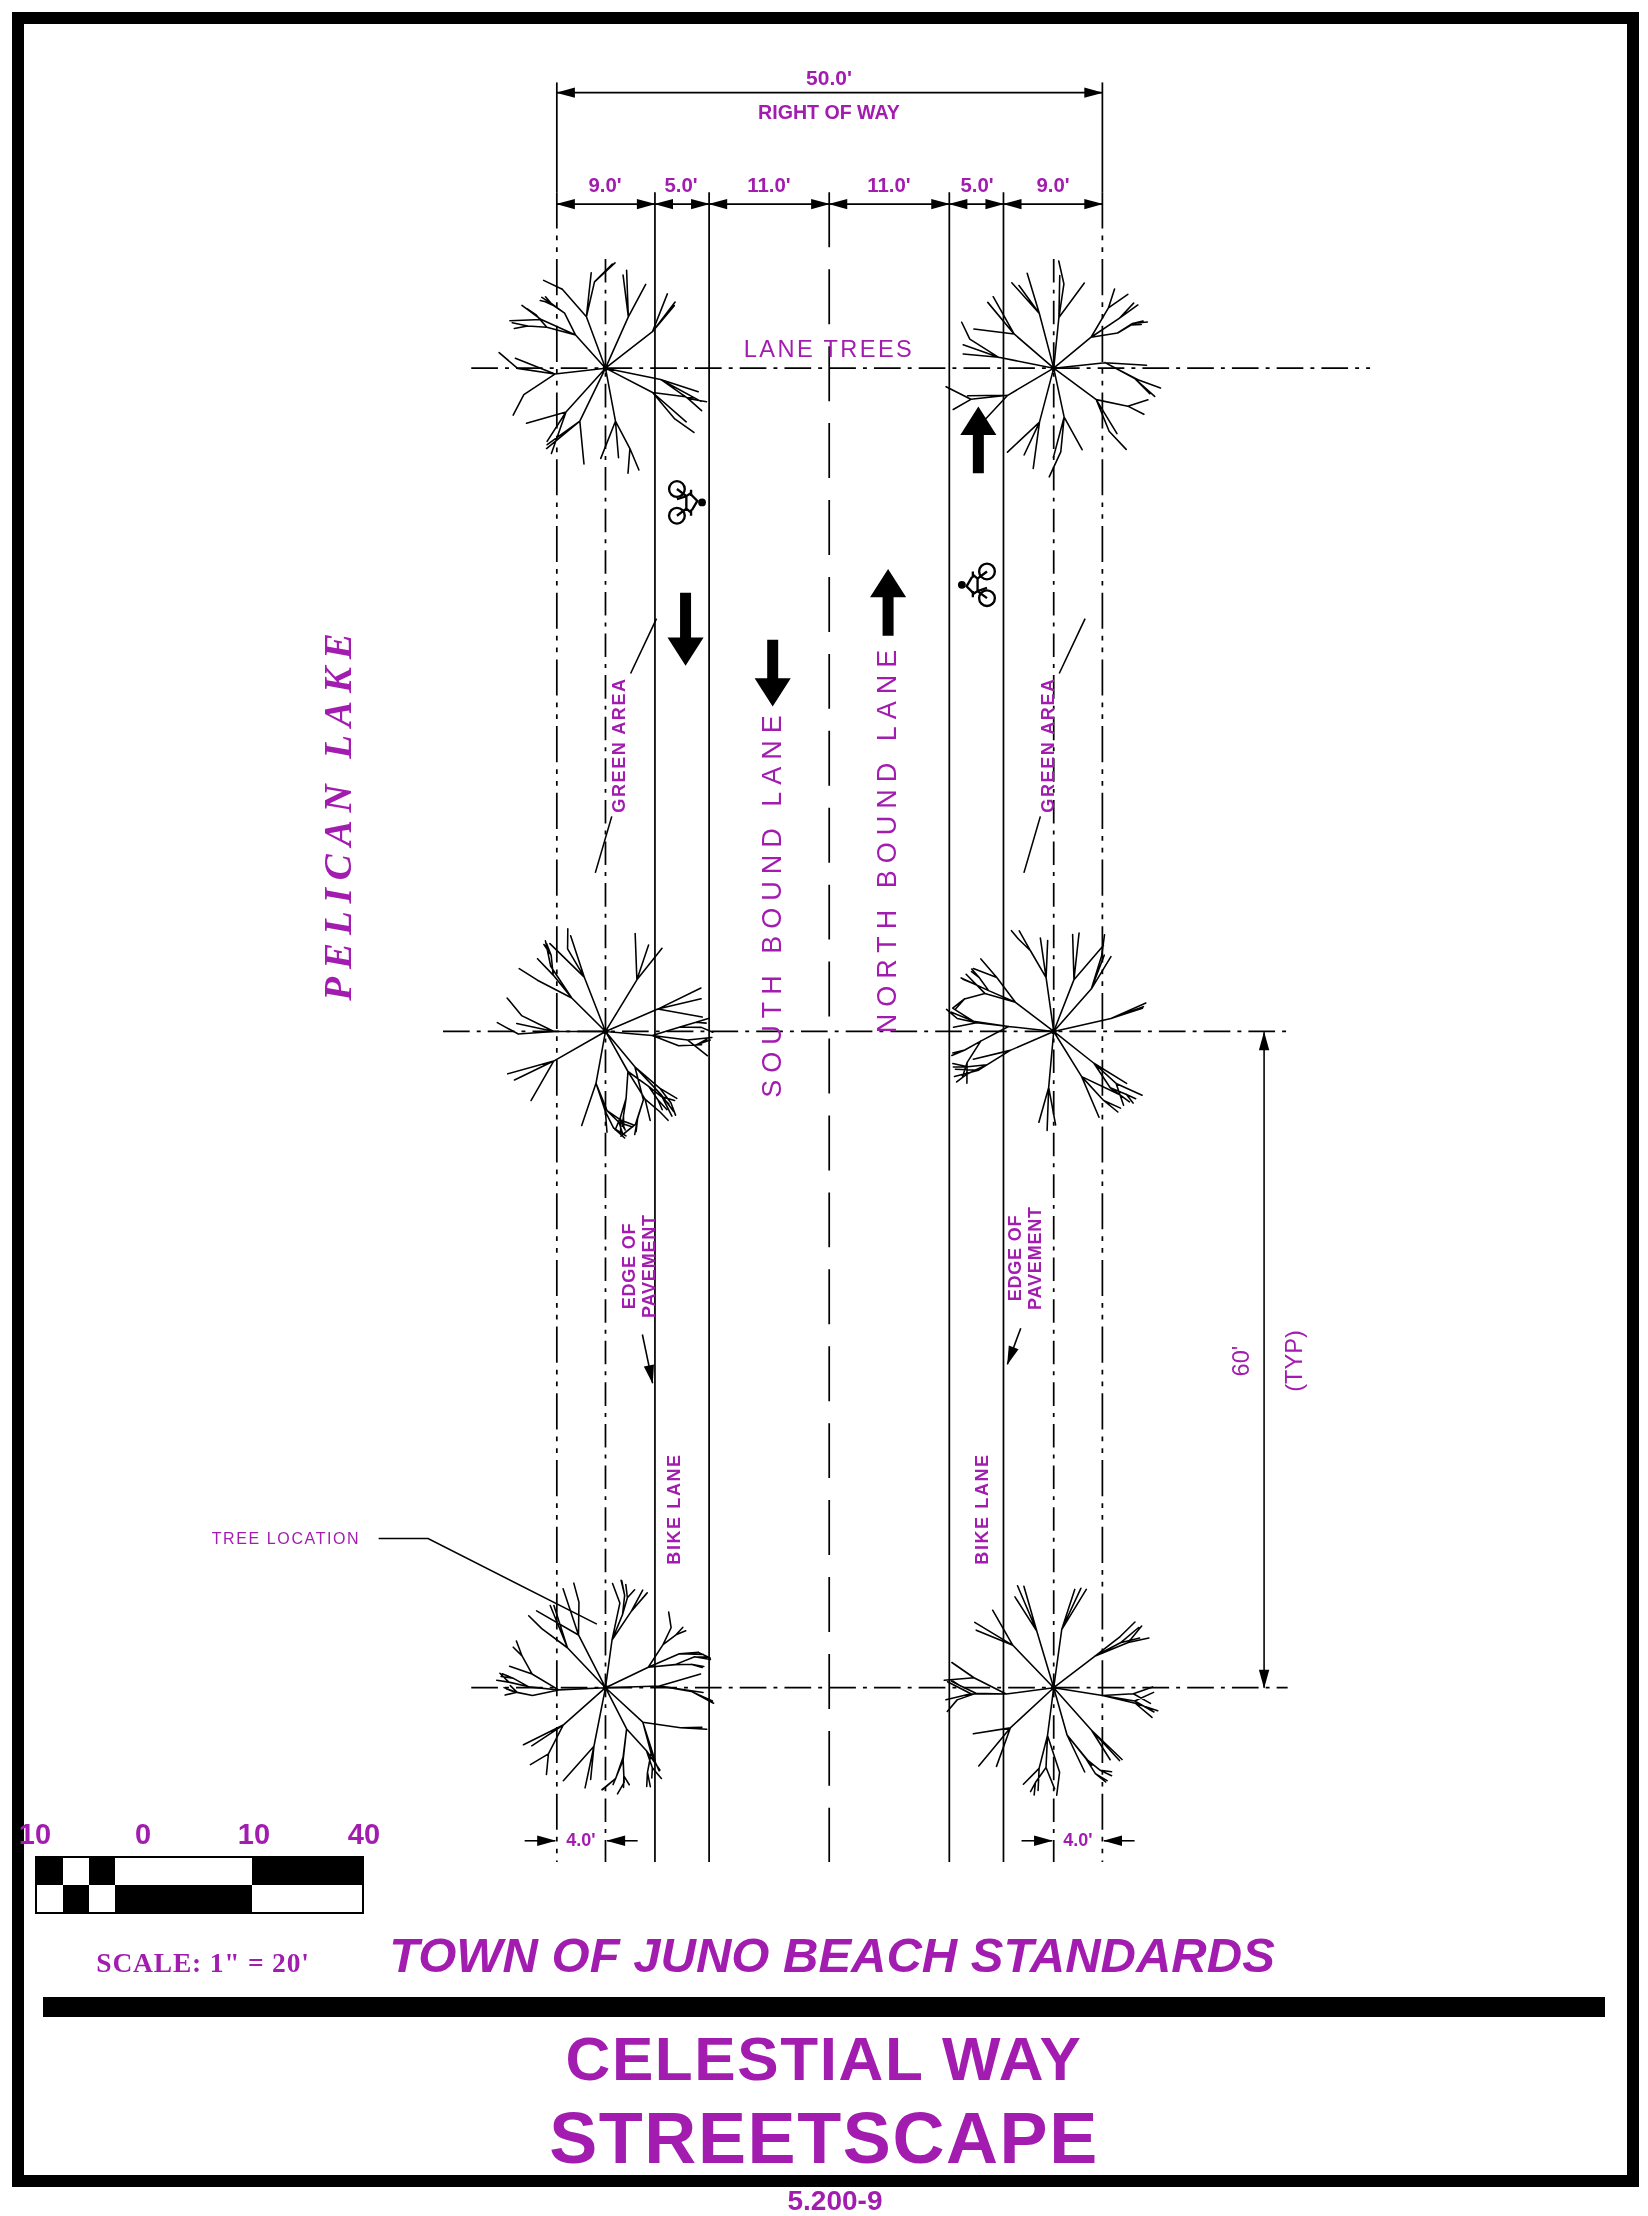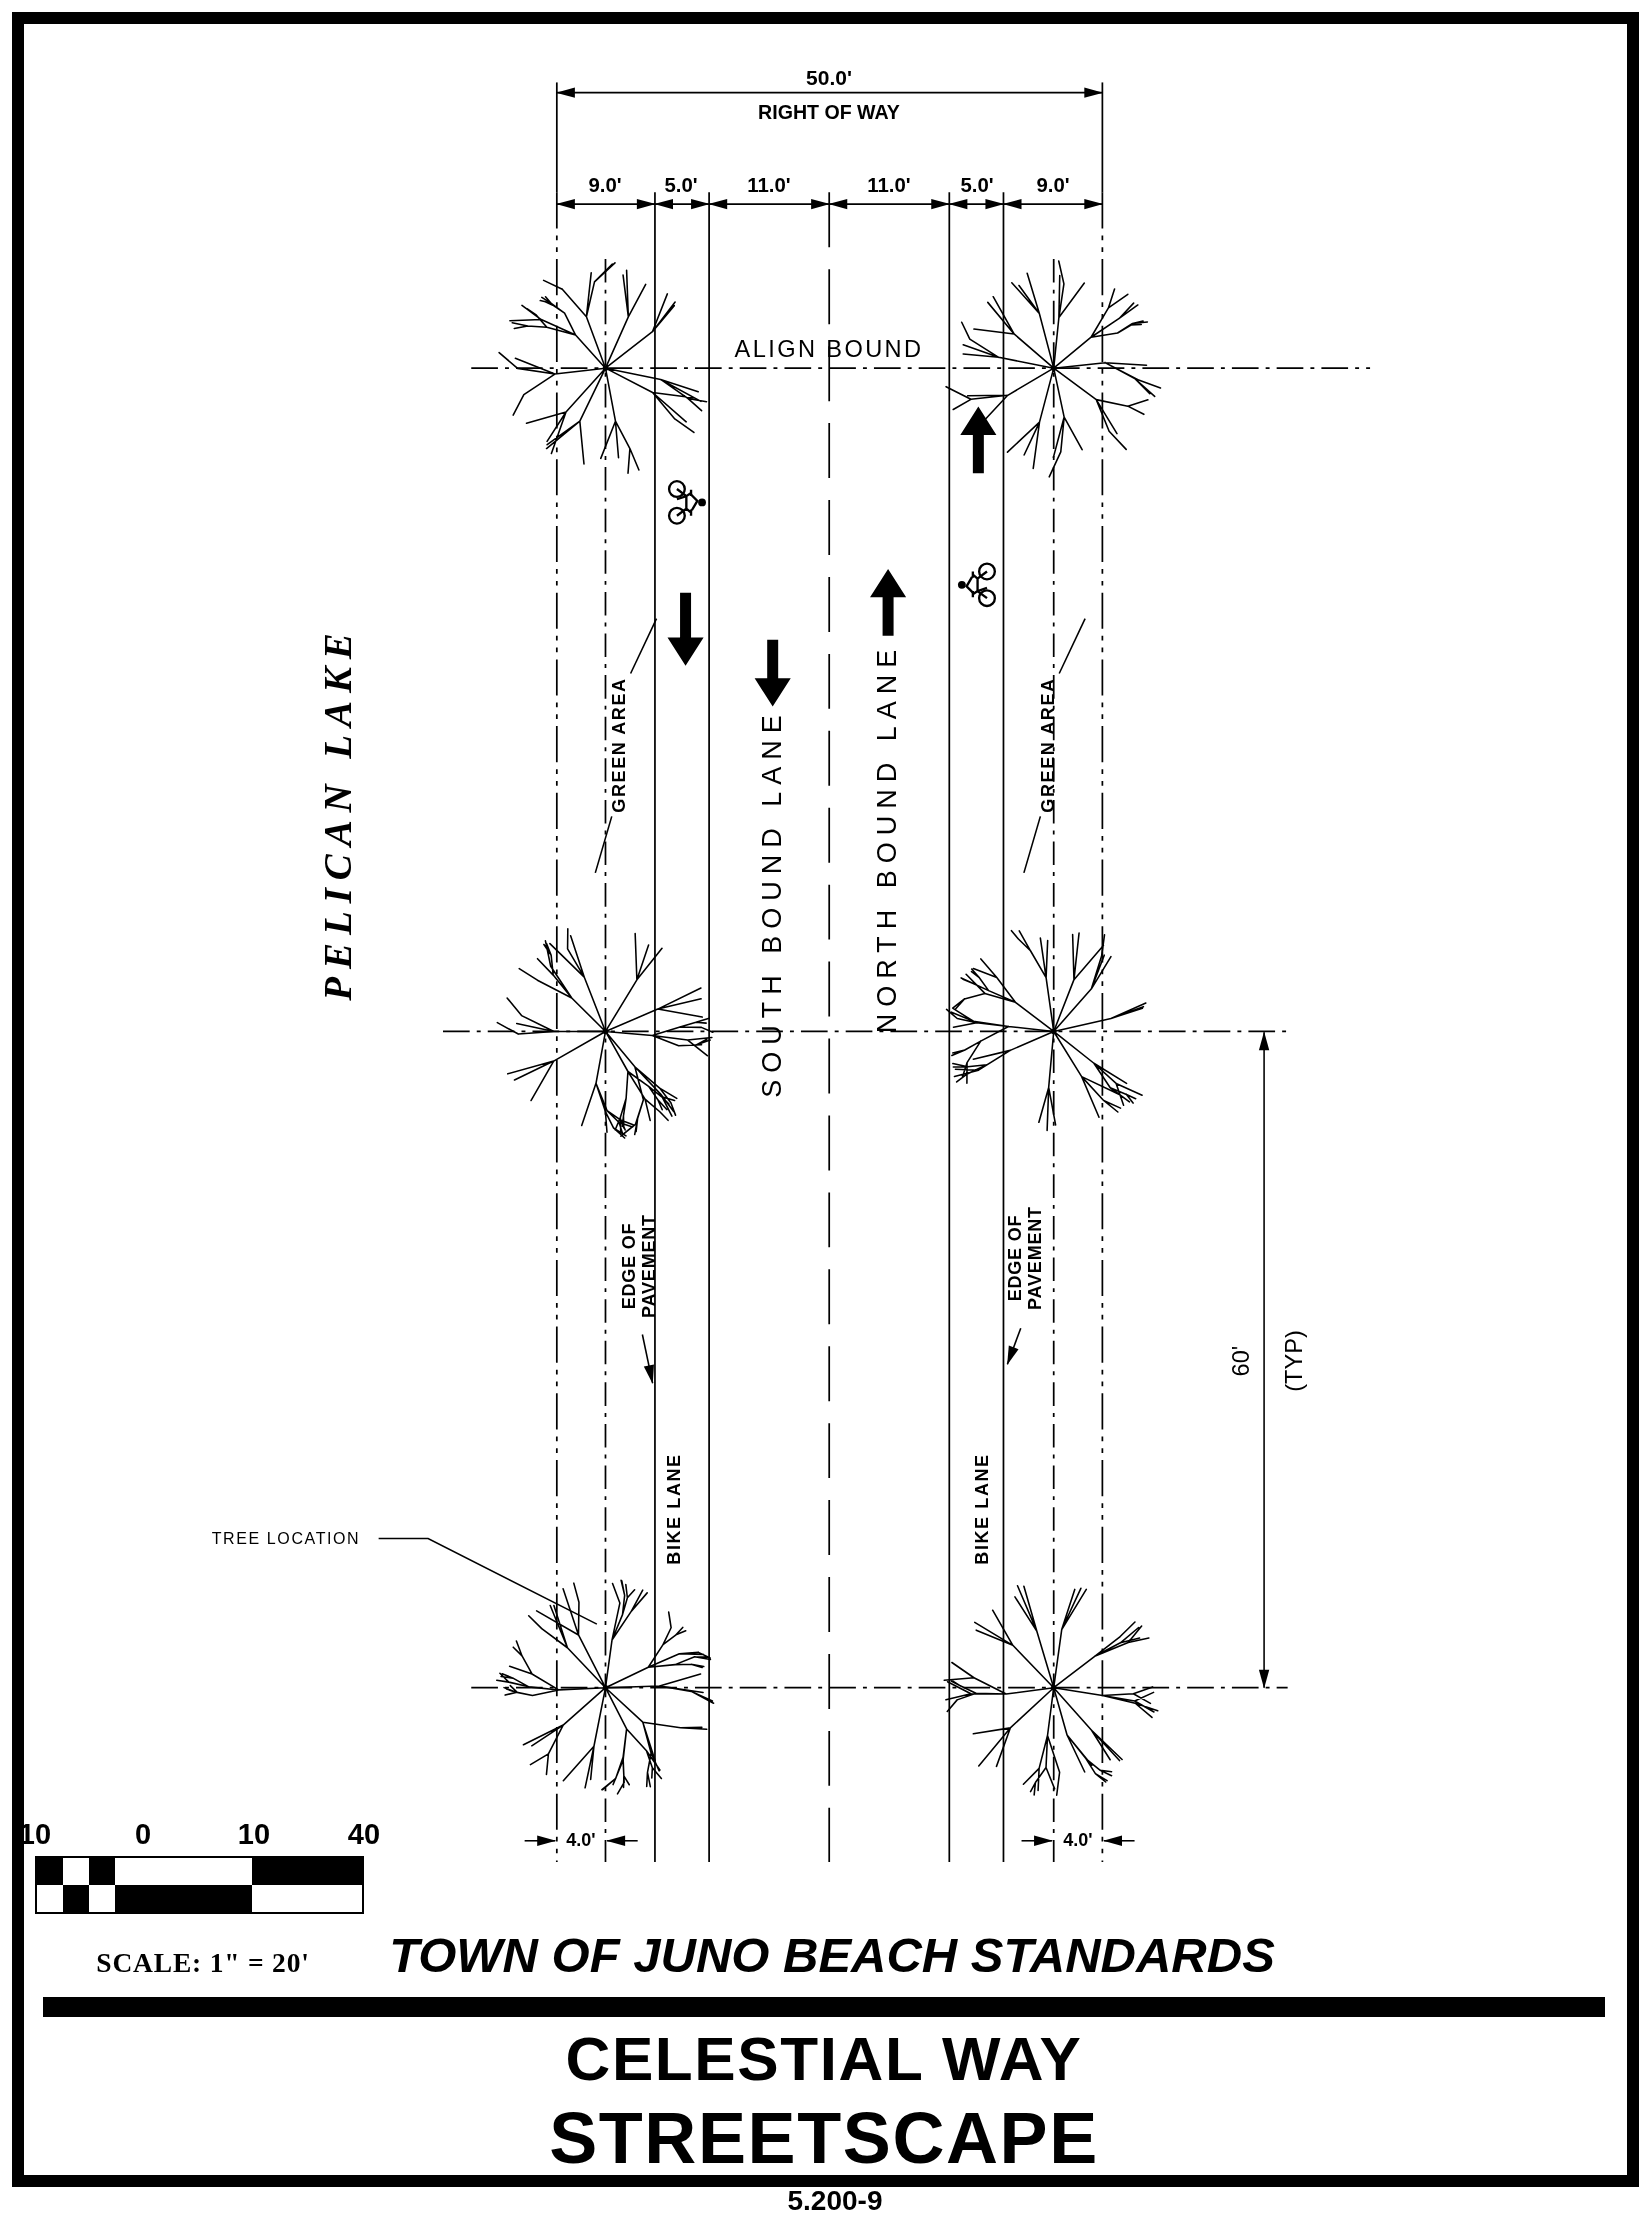--- a/index.html
+++ b/index.html
@@ -1,16 +1,16 @@
 <!DOCTYPE html>
 <html style="font-size:12.6px"><head>
 <meta charset="utf-8">
 <style>
   html,body{margin:0;padding:0;background:#fff;}
-  .page{position:relative;width:1649px;height:2216px;background:#fff;color:#000000;
+  .page{position:relative;width:1649px;height:2216px;background:#fff;color:#a21caf;
         font-family:"Liberation Sans",sans-serif;overflow:hidden;}
   .frame{position:absolute;left:11.8px;top:11.8px;width:1627px;height:2175px;
          border:12.6px solid #000;box-sizing:border-box;}
   .draw{position:absolute;left:0;top:0;}
   .lbl{position:absolute;transform:translate(-50%,-50%);white-space:nowrap;line-height:1.1;}
   .v{transform:translate(-50%,-50%) rotate(-90deg);}
   .b{font-weight:bold;}
   .it{font-style:italic;}
   .ser{font-family:"Liberation Serif",serif;}
   .bg{background:#fff;padding:0 3.9px;}
@@ -115,21 +115,21 @@
 
   <div class="lbl b" style="left:829px;top:78px;font-size:21px;">50.0'</div>
   <div class="lbl b" style="left:829px;top:113px;font-size:19.6px;">RIGHT OF WAY</div>
   <div class="lbl b" style="left:605px;top:185px;font-size:20.4px;">9.0'</div>
   <div class="lbl b" style="left:681px;top:185px;font-size:20.4px;">5.0'</div>
   <div class="lbl b" style="left:769px;top:185px;font-size:20.4px;">11.0'</div>
   <div class="lbl b" style="left:889px;top:185px;font-size:20.4px;">11.0'</div>
   <div class="lbl b" style="left:977px;top:185px;font-size:20.4px;">5.0'</div>
   <div class="lbl b" style="left:1053px;top:185px;font-size:20.4px;">9.0'</div>
 
-  <div class="lbl" style="left:829px;top:350px;font-size:23.6px;letter-spacing:2.4px;">ALIGN BOUND</div>
+  <div class="lbl" style="left:829px;top:350px;font-size:23.6px;letter-spacing:2.4px;">LANE TREES</div>
   <div class="lbl v it ser b" style="left:338px;top:813px;font-size:39px;letter-spacing:7.9px;">PELICAN LAKE</div>
   <div class="lbl v b" style="left:620px;top:745px;font-size:18px;letter-spacing:1.6px;">GREEN AREA</div>
   <div class="lbl v b" style="left:1049px;top:745px;font-size:18px;letter-spacing:1.6px;">GREEN AREA</div>
   <div class="lbl v" style="left:773px;top:903px;font-size:27px;letter-spacing:7px;">SOUTH BOUND LANE</div>
   <div class="lbl v" style="left:888px;top:838px;font-size:27px;letter-spacing:7px;">NORTH BOUND LANE</div>
 
   <div class="lbl v b eop" style="left:640px;top:1266px;font-size:18px;letter-spacing:0.8px;">
     <div>EDGE OF</div>
     <div>PAVEMENT</div>
   </div>

